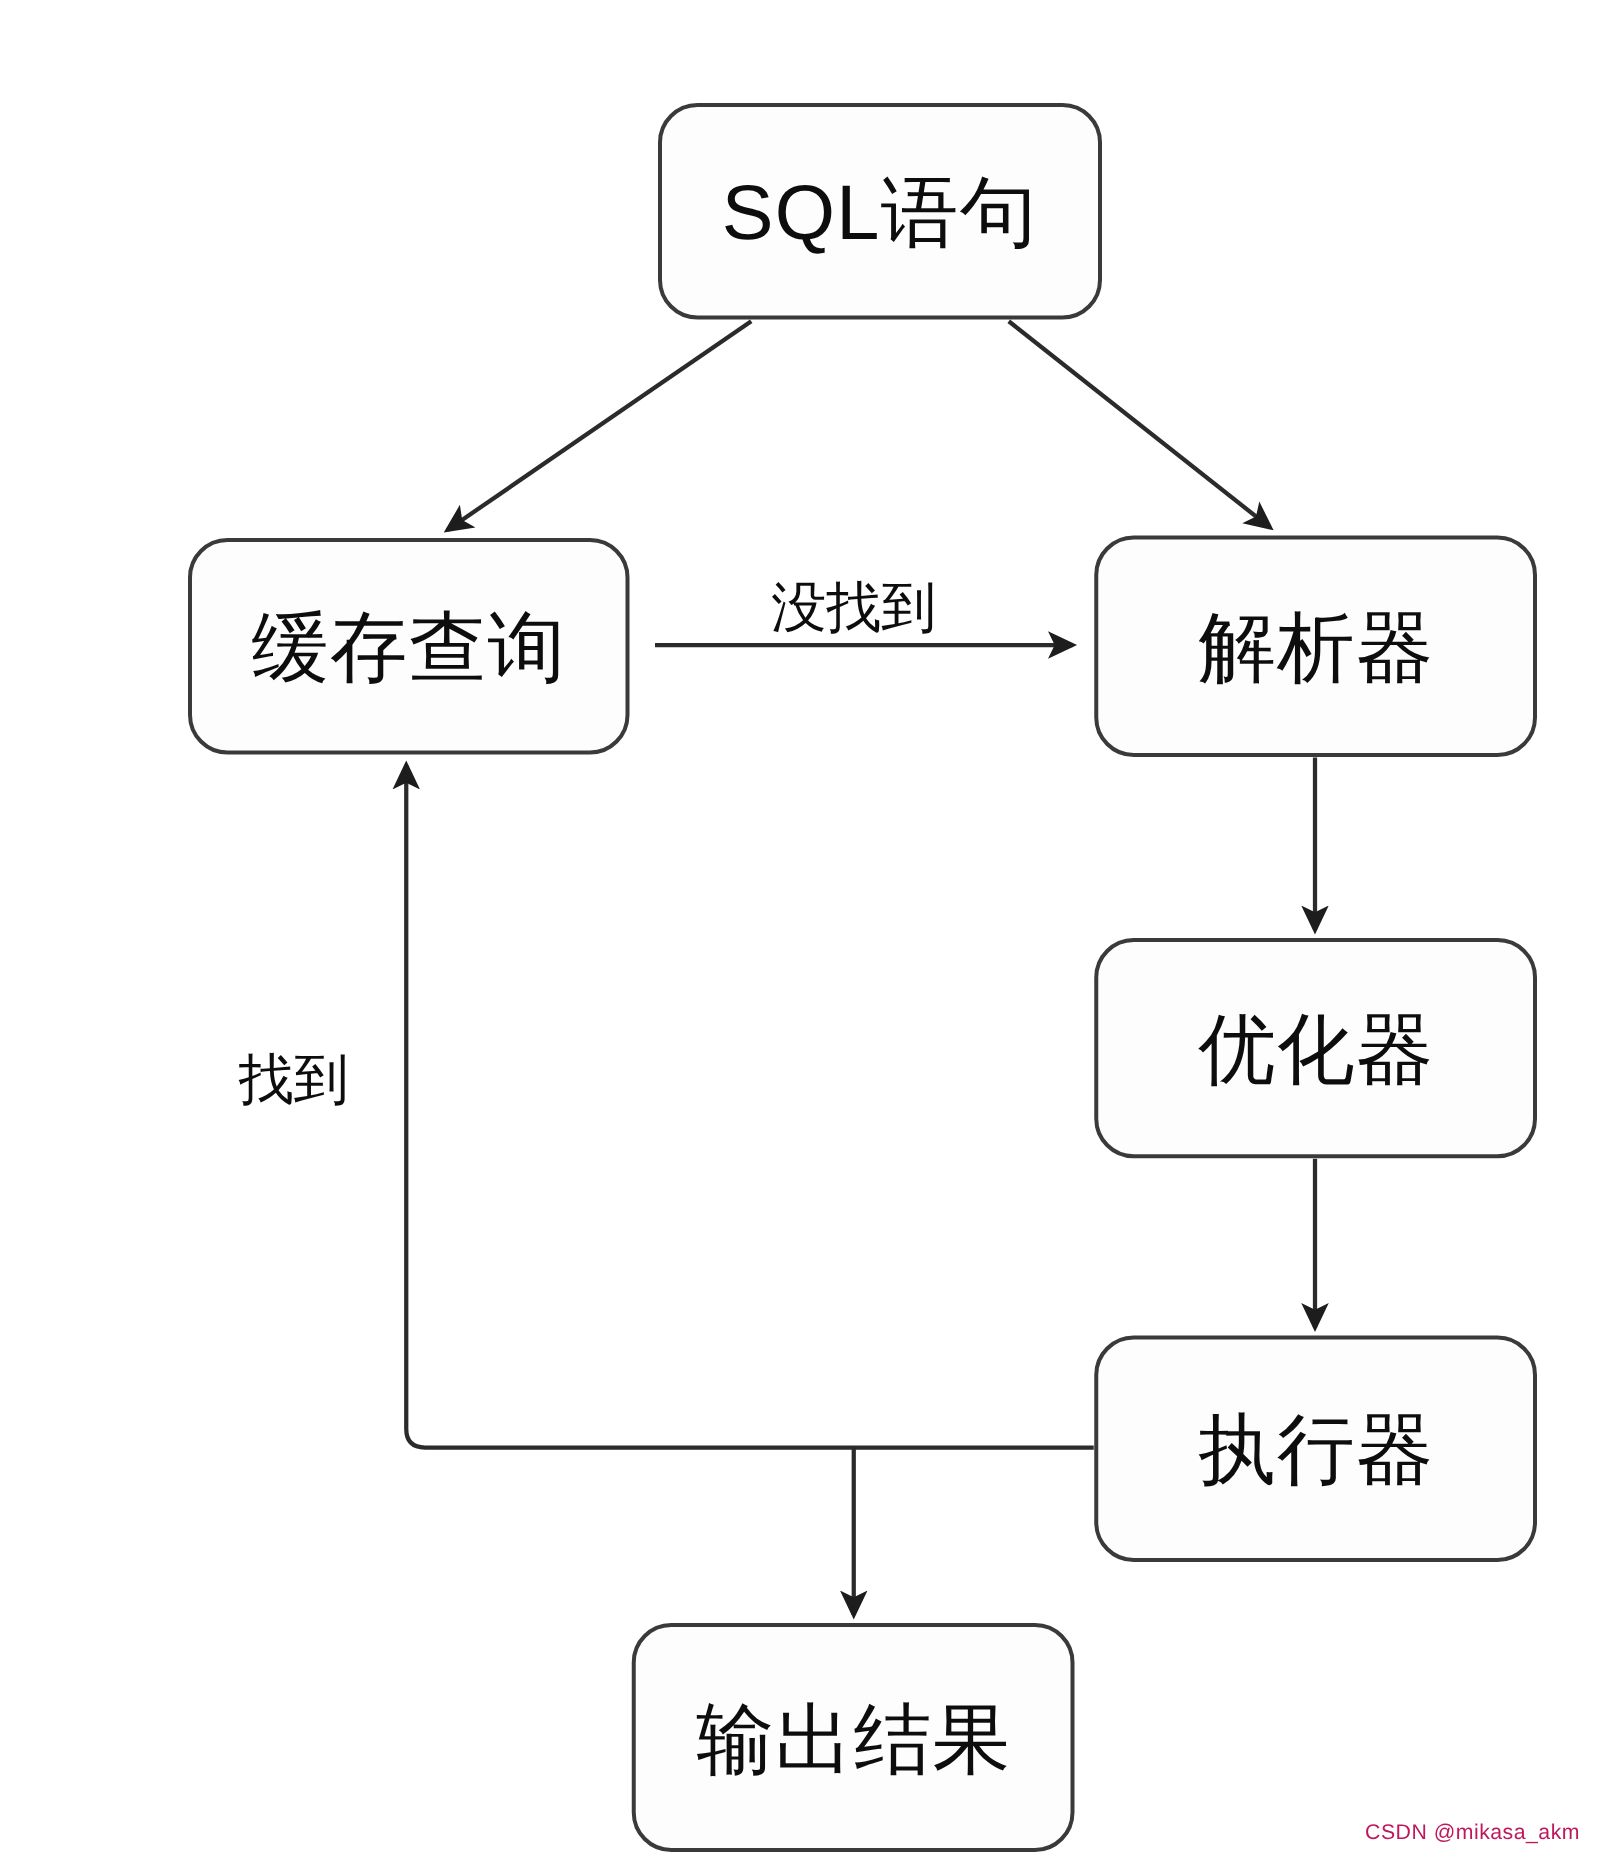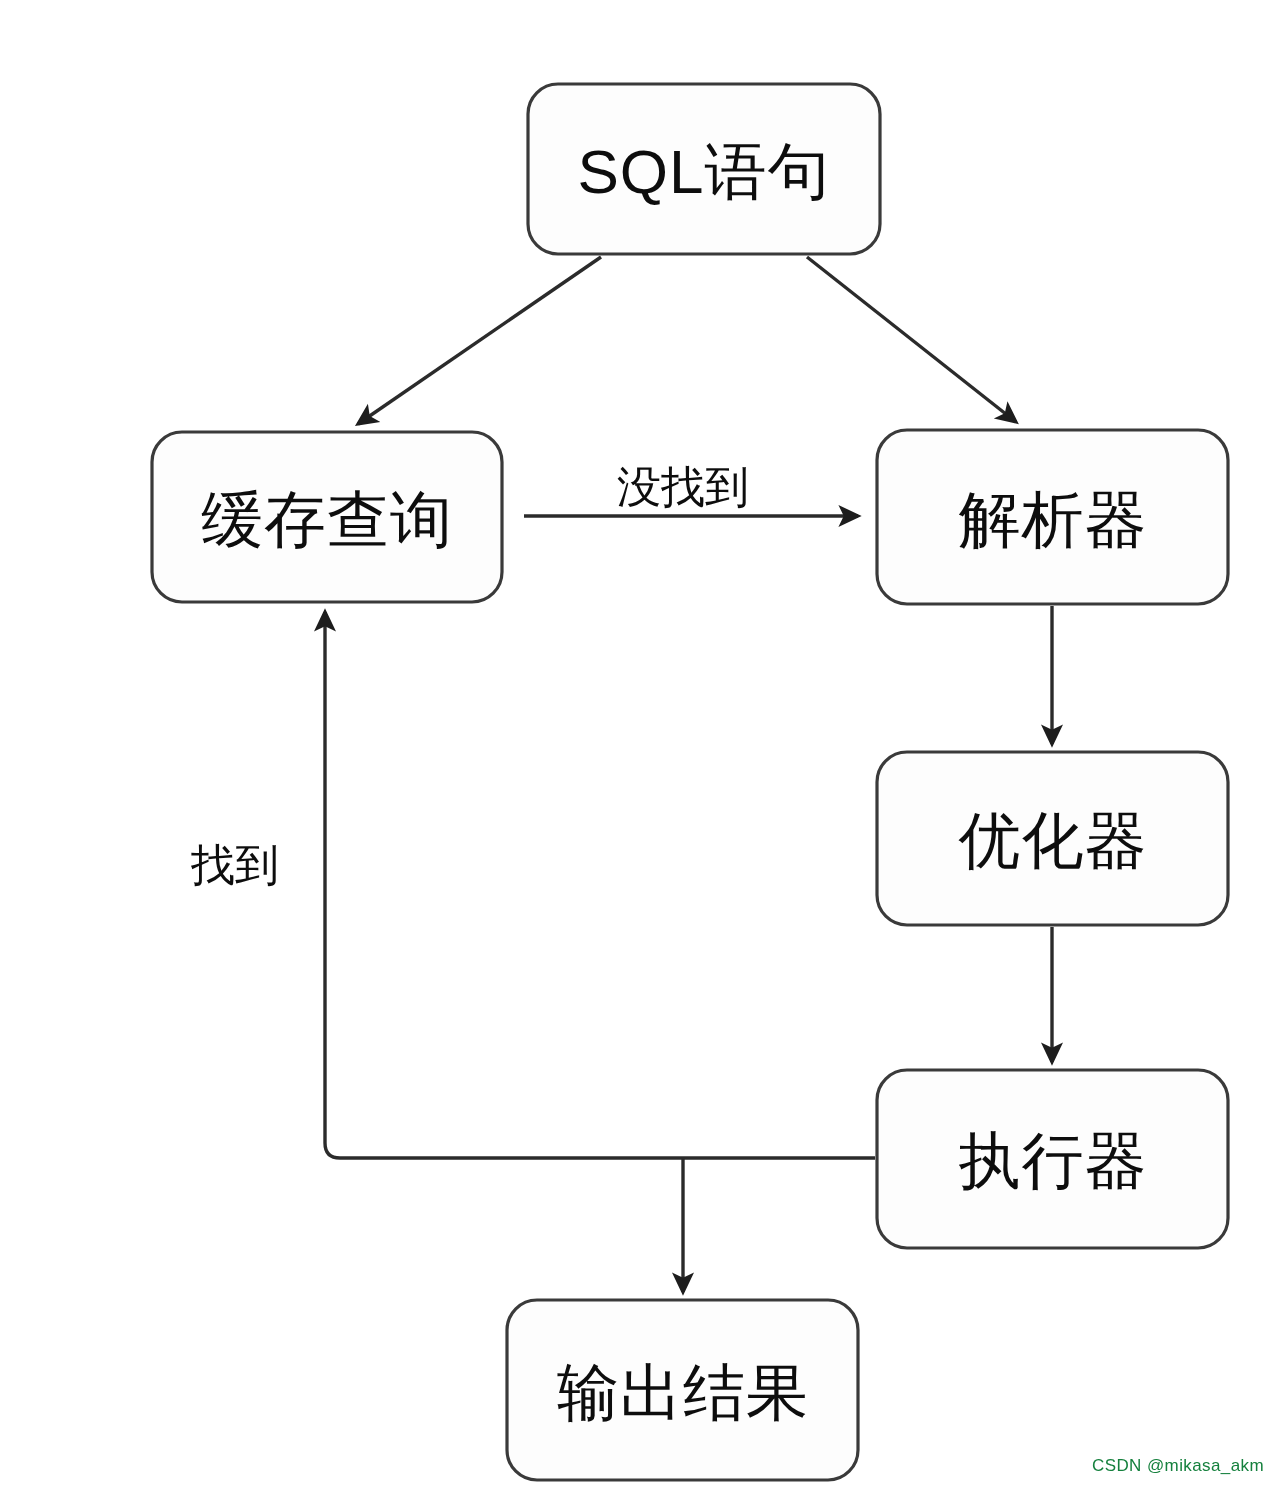--- a/index.html
+++ b/index.html
@@ -50,21 +50,21 @@
     font-size: 44px;
     text-anchor: middle;
     dominant-baseline: central;
   }
   .watermark {
     position: absolute;
     right: 16px;
     bottom: 10px;
     font-family: "Liberation Sans", "DejaVu Sans", sans-serif;
     font-size: 17px;
-    color: #15803d;
+    color: #be185d;
     letter-spacing: 0.4px;
     white-space: nowrap;
   }
 </style>
 </head>
 <body>
 
 <div id="canvas">
 
   <svg id="flow-svg" viewBox="0 0 1280 1486">

